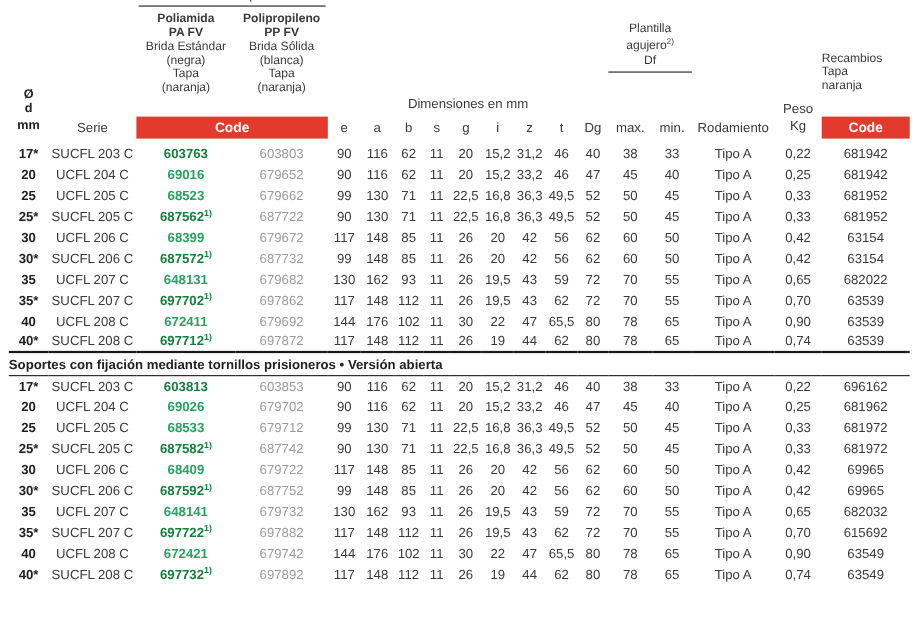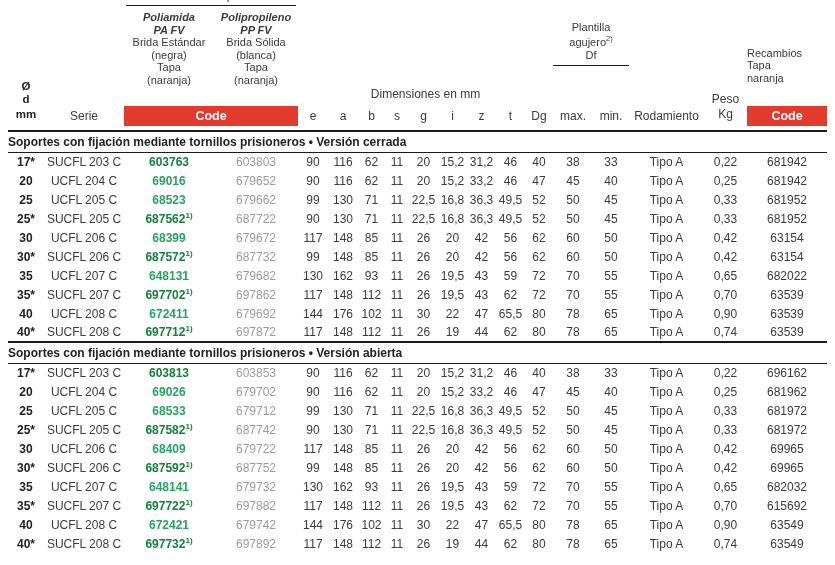--- a/index.html
+++ b/index.html
@@ -19,21 +19,21 @@
   .c-d{width:36px;text-align:center;font-weight:bold;font-size:11.5px;color:#222;}
   .c-d .ln{line-height:13px;}
   .c-d .ln-last{height:20px;line-height:17px;}
   .c-serie{width:80px;}
   .c-codes{width:174px;display:flex;flex-direction:column;}
   .mat-title{text-align:center;font-size:12px;padding-bottom:3px;border-bottom:1px solid var(--line);margin:0 2px 5px 2px;}
   .mat-row{display:flex;}
   .mat-block{font-size:11px;line-height:12.5px;text-align:center;}
   .mat-block.pa{width:90px;}
   .mat-block.pp{width:84px;}
-  .mat-block .b{font-weight:bold;font-style:italic;}
+  .mat-block .b{font-weight:bold;}
   .code-banner{height:20px;line-height:20px;background:var(--accent-red);color:#fff;font-weight:bold;font-size:12.5px;text-align:center;margin-top:20px;}
   .c-dims{width:255px;display:flex;flex-direction:column;}
   .dims-title{text-align:center;font-size:12px;margin-bottom:5px;}
   .dim-letters{display:flex;}
   .dim-letters span{display:block;height:20px;line-height:20px;text-align:center;font-size:12px;}
   .c-df{width:76px;display:flex;flex-direction:column;}
   .df-title{font-size:11px;line-height:12.5px;text-align:center;border-bottom:1px solid var(--line);padding-bottom:4px;}
   .df-title sup{font-size:7.5px;}
   .df-row{display:flex;margin-top:40px;}
   .df-row span{display:block;height:20px;line-height:20px;text-align:center;font-size:12px;}
@@ -153,23 +153,20 @@
         <col style="width:29px">
         <col style="width:29px">
       <col style="width:28px">
         <col style="width:40px">
         <col style="width:36px">
         <col style="width:75px">
       <col style="width:43px">
         <col style="width:80px">
     </colgroup>
     <tbody>
-  <tr class="sec-row">
-    <td colspan="18">Soportes con fijación mediante tornillos prisioneros • Versión cerrada</td>
-  </tr>
 
   <tr>
     <td class="td-d">17*</td>
     <td>SUCFL 203 C</td>
     <td class="td-code1 black"><span class="code1-val">603763</span><sup class="code1-sup"></sup></td>
     <td class="td-code2">603803</td>
     <td class="td-dim">90</td>
     <td class="td-dim">116</td>
     <td class="td-dim">62</td>
     <td class="td-dim">11</td>

